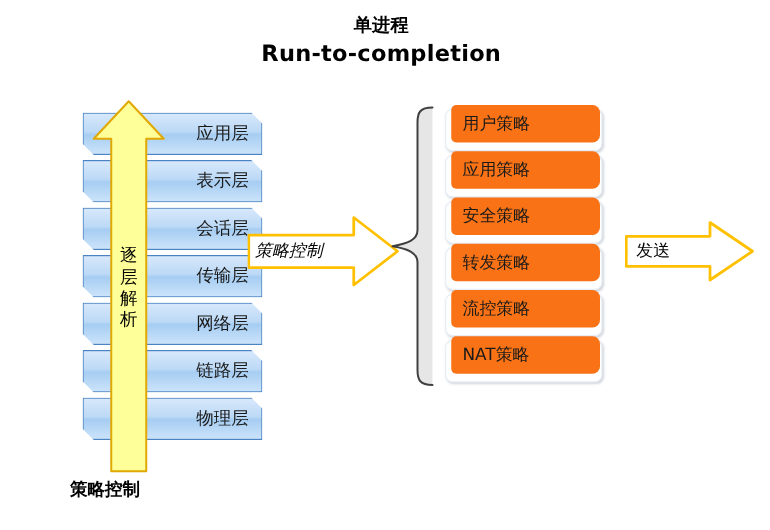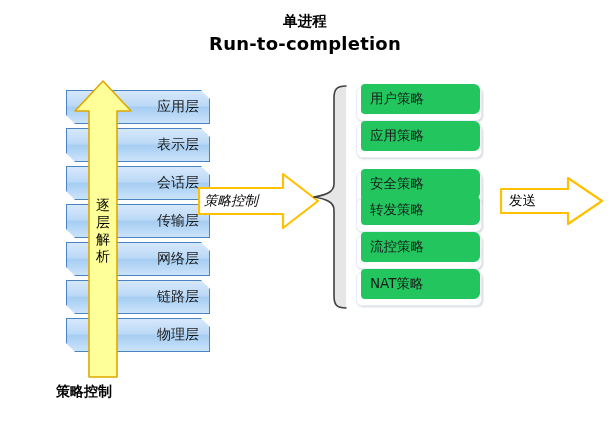--- a/index.html
+++ b/index.html
@@ -154,21 +154,21 @@
     background: #ffffff;
     border: 1px solid #e9eef6;
     box-shadow: 1px 1px 2px rgba(150,160,175,0.45);
   }
   .policy-box {
     position: absolute;
     left: 5px;
     top: -3px;
     width: 119px;
     height: 30px;
-    background: #22c55e;
+    background: #f97316;
     border-radius: 4px 6px 6px 4px;
     box-sizing: border-box;
   }
   .policy-label {
     position: absolute;
     left: 9px;
     top: 50%;
     transform: translateY(-50%);
     font-size: 13.5px;
     color: #1a1a1a;
@@ -260,21 +260,21 @@
       <div class="policy-box">
         <span class="policy-label">用户策略</span>
       </div>
     </div>
     <div class="policy-row" style="top:40px;">
       <div class="policy-shadow"></div>
       <div class="policy-box">
         <span class="policy-label">应用策略</span>
       </div>
     </div>
-    <div class="policy-row" style="top:88px;text-align:right;">
+    <div class="policy-row" style="top:77px;text-align:right;">
       <div class="policy-shadow"></div>
       <div class="policy-box">
         <span class="policy-label">安全策略</span>
       </div>
     </div>
     <div class="policy-row" style="top:114px;padding-left:24px;">
       <div class="policy-shadow"></div>
       <div class="policy-box">
         <span class="policy-label">转发策略</span>
       </div>

